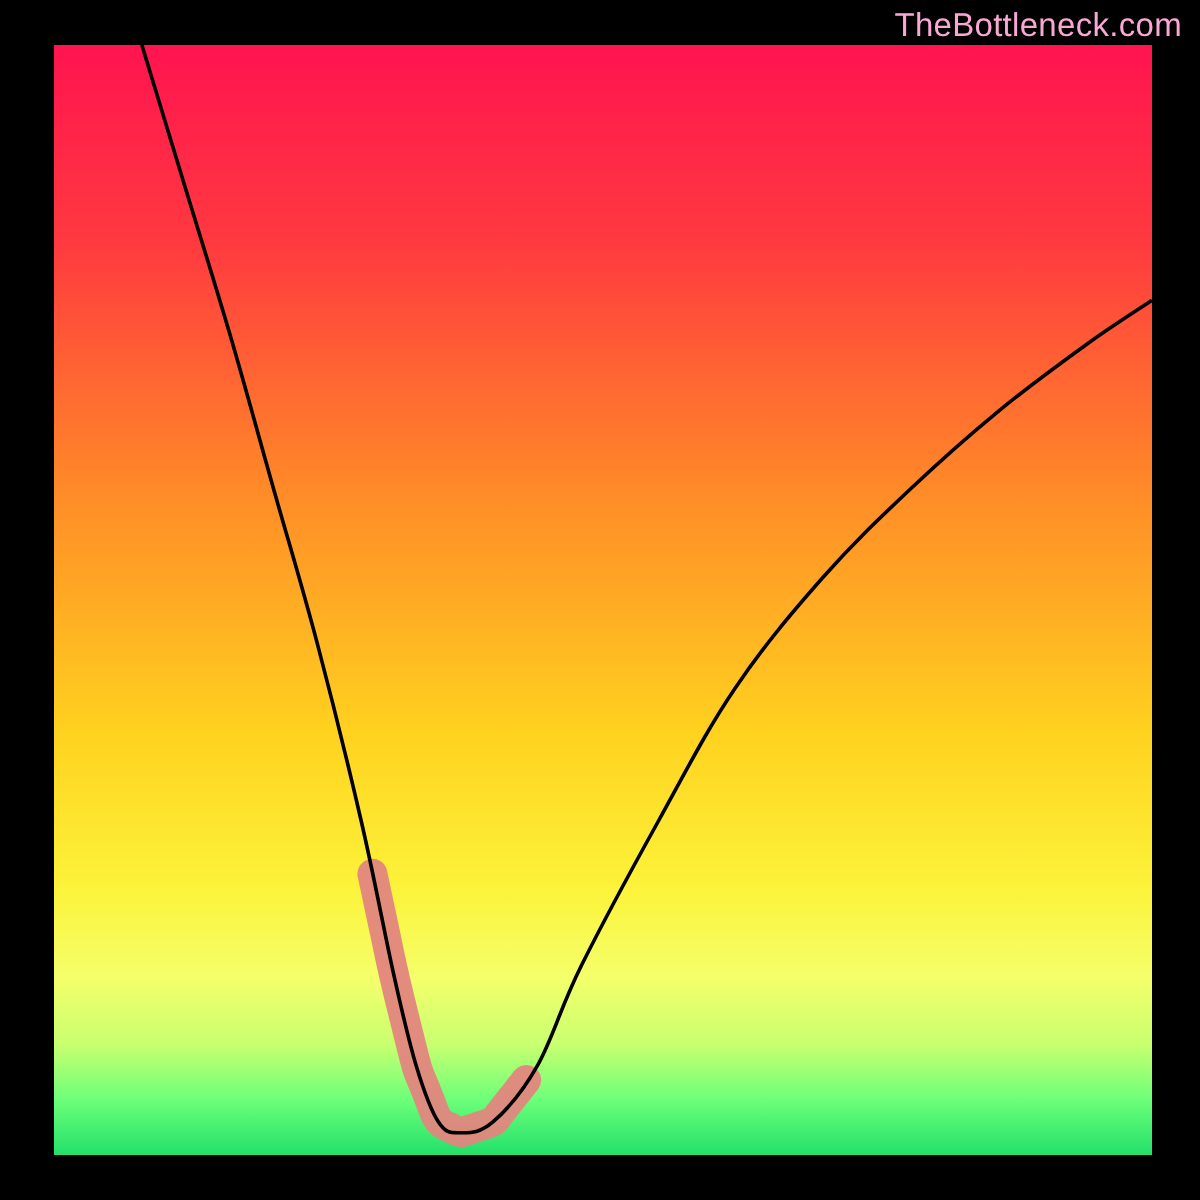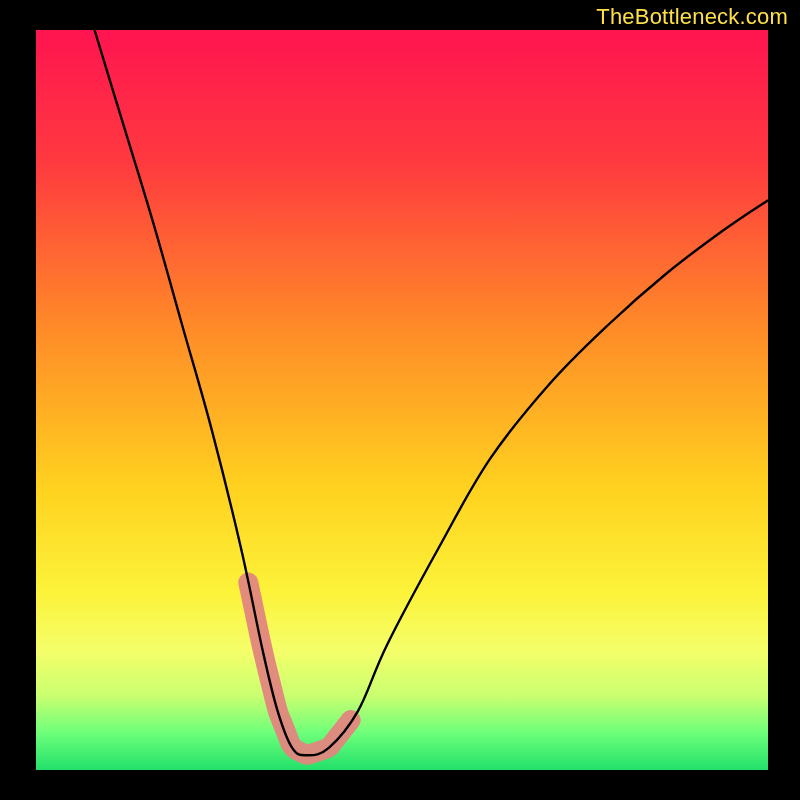--- a/index.html
+++ b/index.html
@@ -14,21 +14,21 @@
   .frame {
     position: absolute;
     left: 0; top: 0;
     width: 800px; height: 800px;
     background: #000;
   }
   .watermark {
     position: absolute;
     top: 4px;
     right: 12px;
-    color: #fde047;
+    color: #f9a8d4;
     font-size: 22px;
     letter-spacing: 0.2px;
     font-weight: 400;
     z-index: 5;
   }
   svg {
     position: absolute;
     left: 0; top: 0;
   }
 </style>

